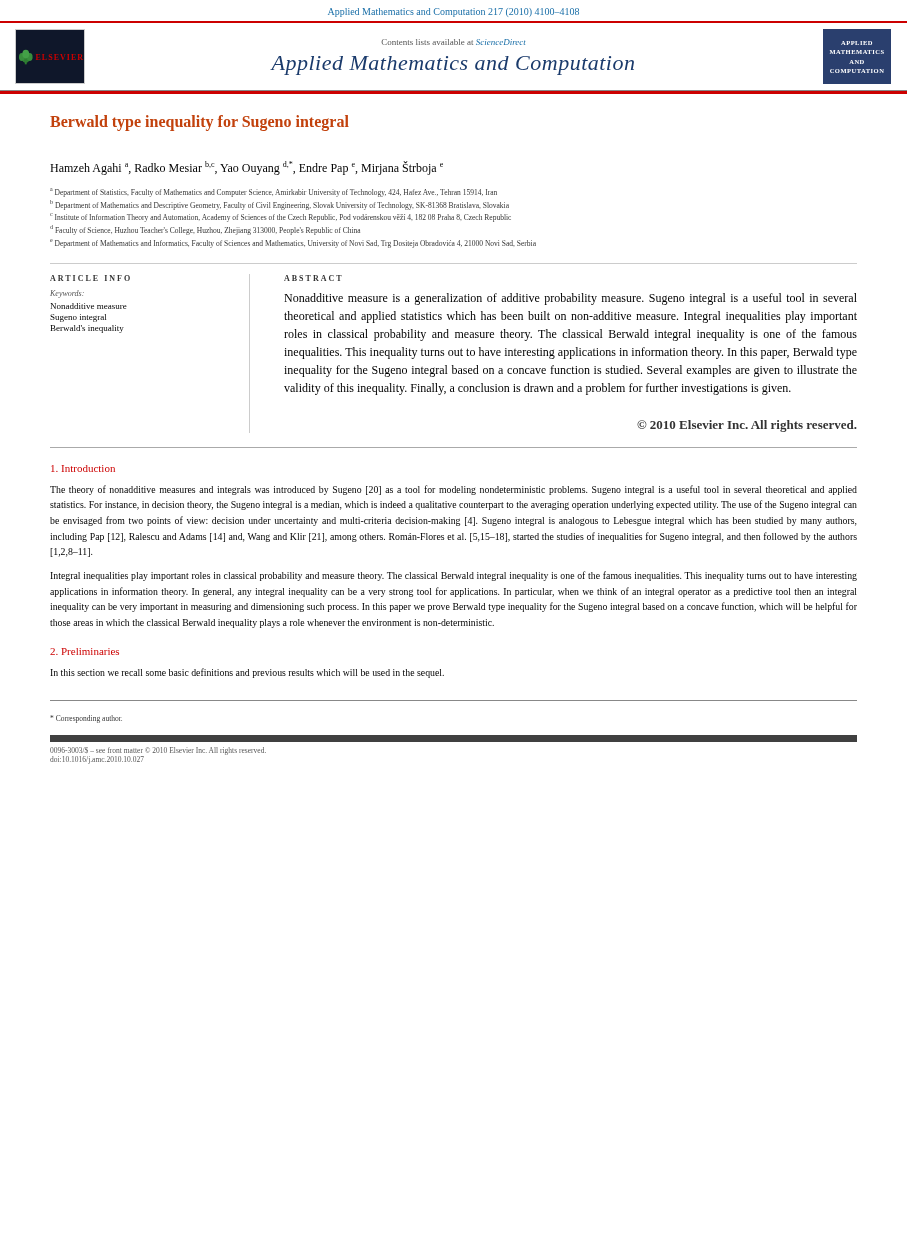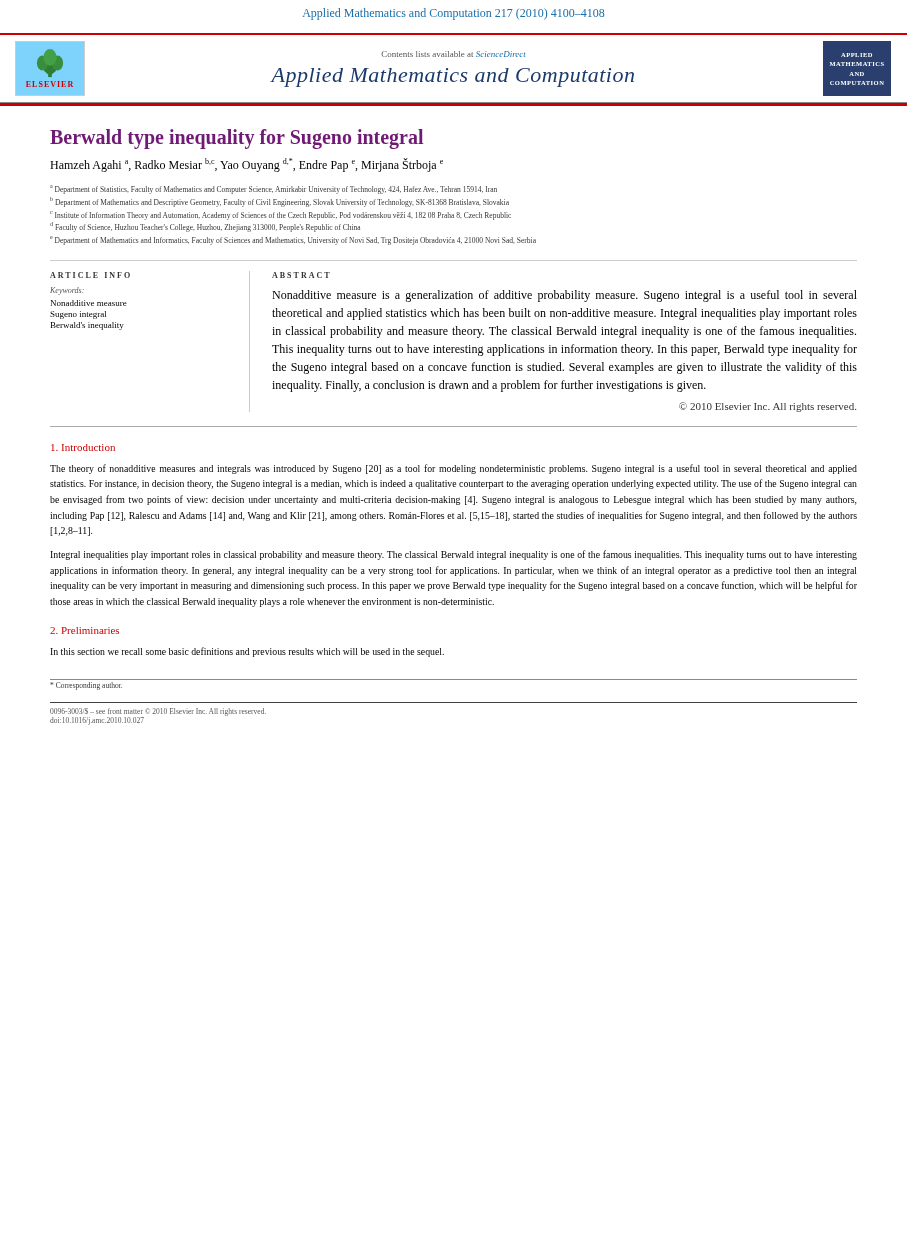--- a/index.html
+++ b/index.html
@@ -7,22 +7,22 @@
       background: #fff;
       font-family: 'Times New Roman', Times, serif;
       font-size: 10px;
       color: #000;
       width: 907px;
       min-height: 1238px;
     }
 
     .top-journal-link {
       text-align: center;
-      padding: 6px 0 12px 0;
-      font-size: 12px;
+      padding: 6px 0 4px 0;
+      font-size: 10px;
       color: #1a6fa8;
     }
 
     .journal-header {
       border-top: 2px solid #c00;
       border-bottom: 1px solid #888;
       display: flex;
       align-items: center;
       padding: 6px 10px;
       background: #fff;
@@ -30,26 +30,26 @@
 
     .elsevier-logo {
       width: 80px;
       flex-shrink: 0;
       display: flex;
       flex-direction: column;
       align-items: center;
     }
 
     .elsevier-logo-box {
-      background: #7dd3fc;
+      background: #0f172a;
       border: 1px solid #ccc;
       width: 70px;
       height: 55px;
       display: flex;
-      flex-direction: column;
+      flex-direction: row;
       align-items: center;
       justify-content: center;
       font-size: 7px;
     }
 
     .elsevier-tree {
       width: 40px;
       height: 30px;
     }
 
@@ -118,24 +118,24 @@
     .border-bottom-thick {
       border-bottom: 3px solid #c00;
       margin-bottom: 18px;
     }
 
     .paper-body {
       padding: 0 50px;
     }
 
     .paper-title {
-      font-size: 20px;
-      font-weight: bold;
-      color: #701a75;
-      margin-bottom: 6px;
+      font-size: 16px;
+      font-weight: bold;
+      color: #c2410c;
+      margin-bottom: 26px;
       line-height: 1.3;
     }
 
     .paper-authors {
       font-size: 12px;
       margin-bottom: 8px;
       line-height: 1.5;
     }
 
     .paper-authors sup {
@@ -148,21 +148,21 @@
       margin-bottom: 14px;
       line-height: 1.5;
     }
 
     .affiliations sup {
       font-size: 6px;
     }
 
     .article-info-section {
       display: flex;
-      gap: 22px;
+      gap: 34px;
       margin-bottom: 14px;
       border-top: 1px solid #ccc;
       padding-top: 10px;
       justify-content: flex-end;
     }
 
     .article-info-left {
       width: 200px;
       flex-shrink: 0;
       border-right: 1px solid #ccc;
@@ -204,24 +204,25 @@
       margin-bottom: 6px;
     }
 
     .abstract-text {
       font-size: 12px;
       line-height: 1.5;
       text-align: justify;
     }
 
     .copyright-line {
-      font-size: 11px;
+      font-size: 13px;
       text-align: right;
-      margin-top: 6px;
-      color: #333;
+      margin-top: 20px;
+      color: #333;
+      font-weight: bold;
     }
 
     .divider {
       border: none;
       border-top: 1px solid #aaa;
       margin: 10px 0;
     }
 
     .section-heading {
       font-size: 11px;
@@ -234,31 +235,31 @@
     .body-text {
       font-size: 9.8px;
       line-height: 1.6;
       text-align: justify;
       margin-bottom: 8px;
     }
 
     .footnote-area {
       border-top: 1px solid #888;
       margin-top: 20px;
-      padding-top: 0;
+      padding-top: 12px;
       font-size: 7.5px;
       color: #333;
       line-height: 1.6;
     }
 
     .footer-info {
       font-size: 7.5px;
       color: #555;
       margin-top: 10px;
-      border-top: 1px solid #404040;
+      border-top: 7px solid #404040;
       padding-top: 4px;
     }
   </style>
 </head>
 <body>
 
 <div class="top-journal-link">
   <span>Applied Mathematics and Computation 217 (2010) 4100–4108</span>
 </div>
 

